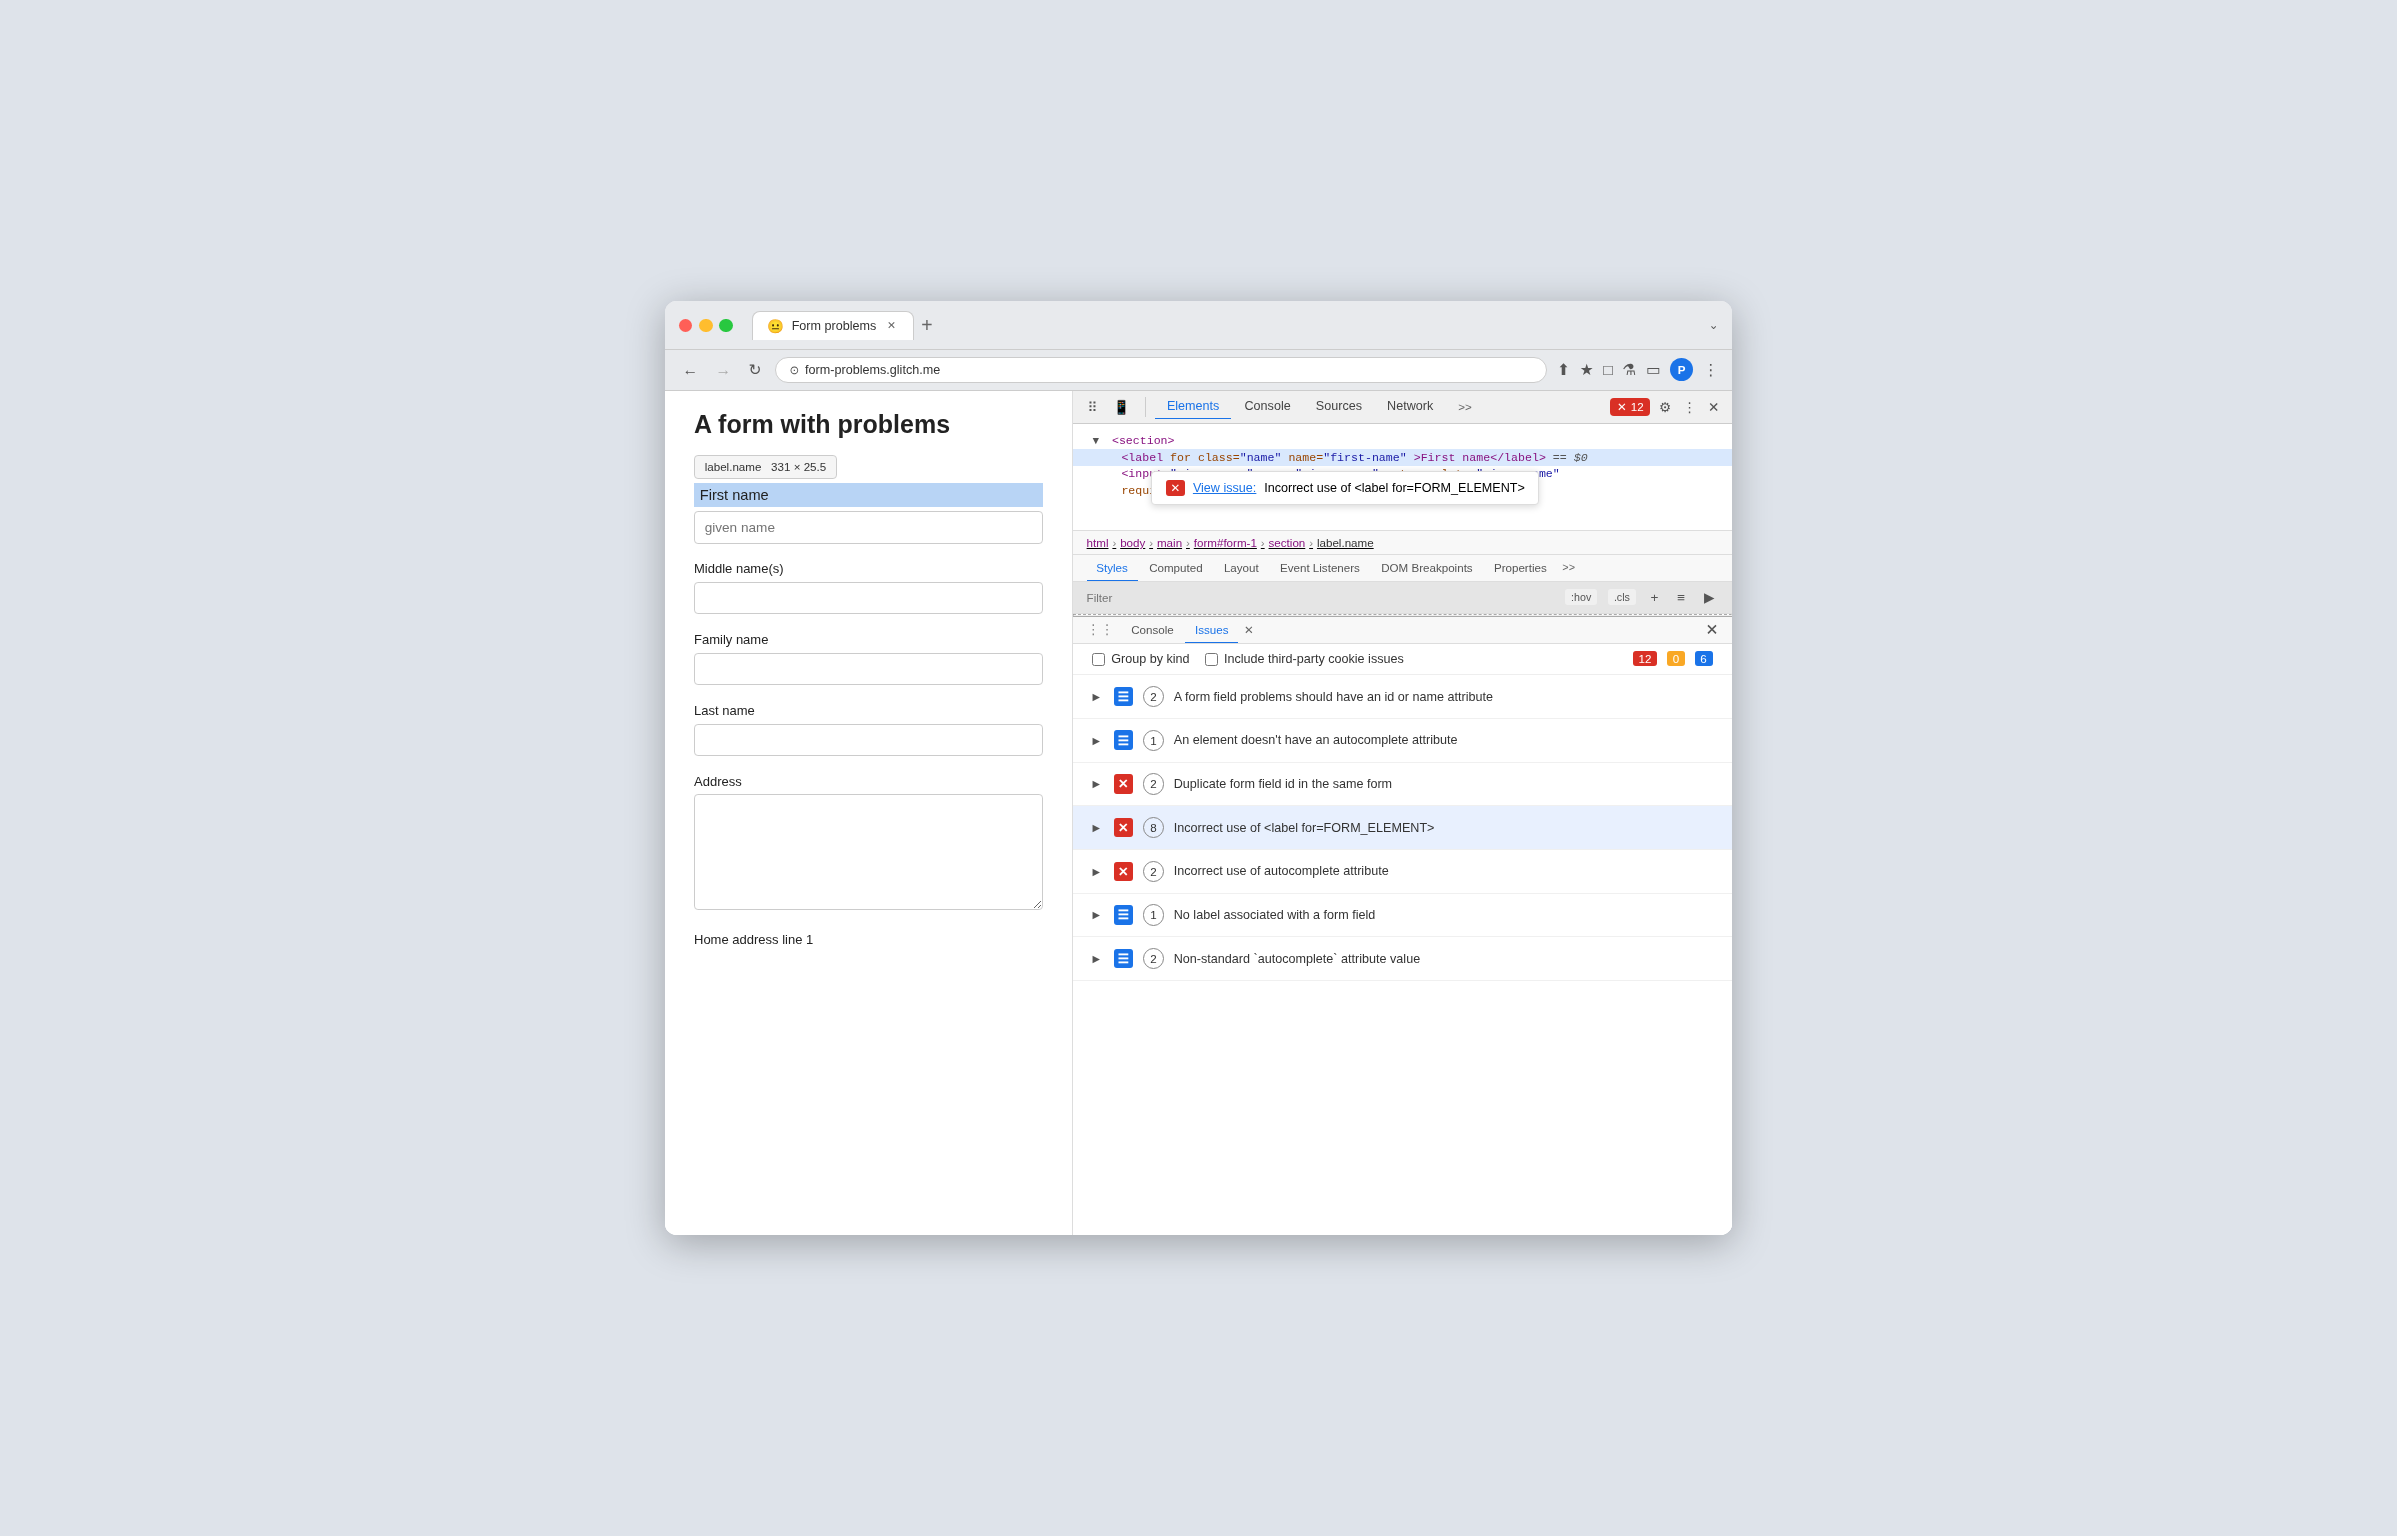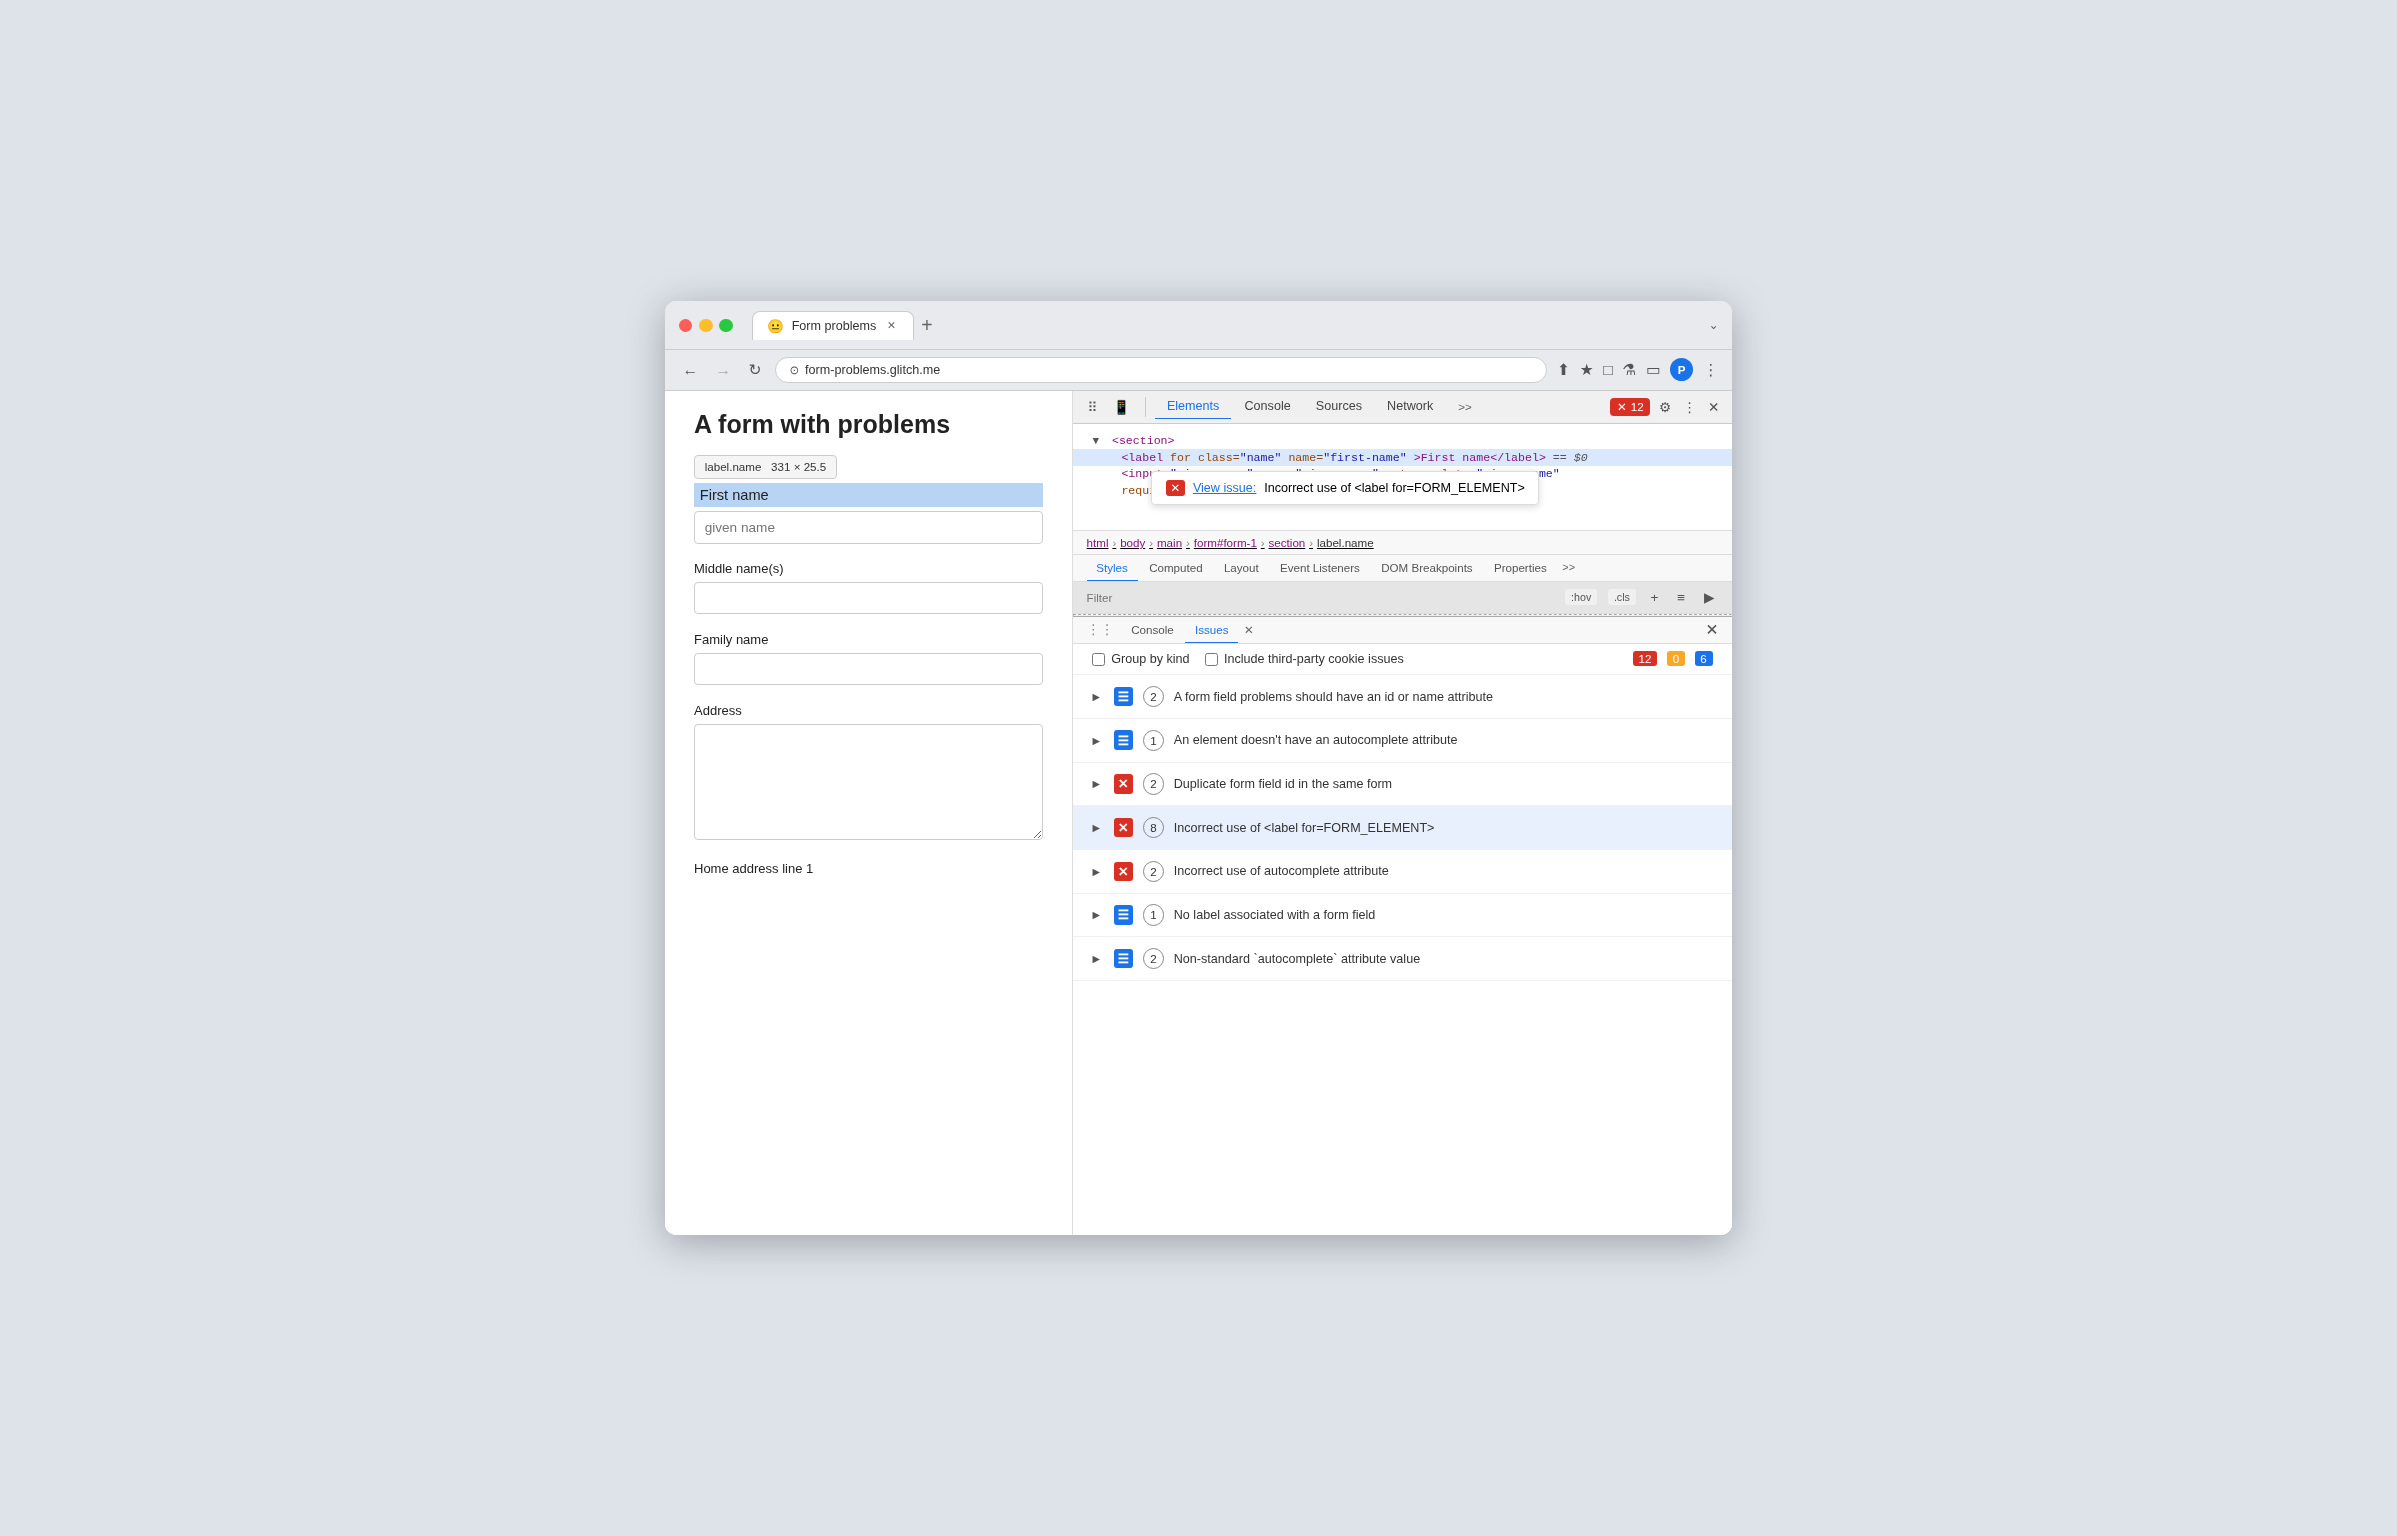--- a/index.html
+++ b/index.html
@@ -591,20 +591,24 @@
         <input class="form-input" type="text" style="">
       </div>
 
       
       <div class="form-group">
         <label class="form-label">Family name</label>
         <input class="form-input" type="text" style="">
       </div>
 
       
+      <div class="form-group">
+        <label class="form-label">Last name</label>
+        <input class="form-input" type="text" style="">
+      </div>
 
       
       <div class="form-group">
         <label class="form-label">Address</label>
         <textarea class="form-textarea" style=""></textarea>
       </div>
 
       
       <div class="form-group">
         <label class="form-label">Home address line 1</label>

